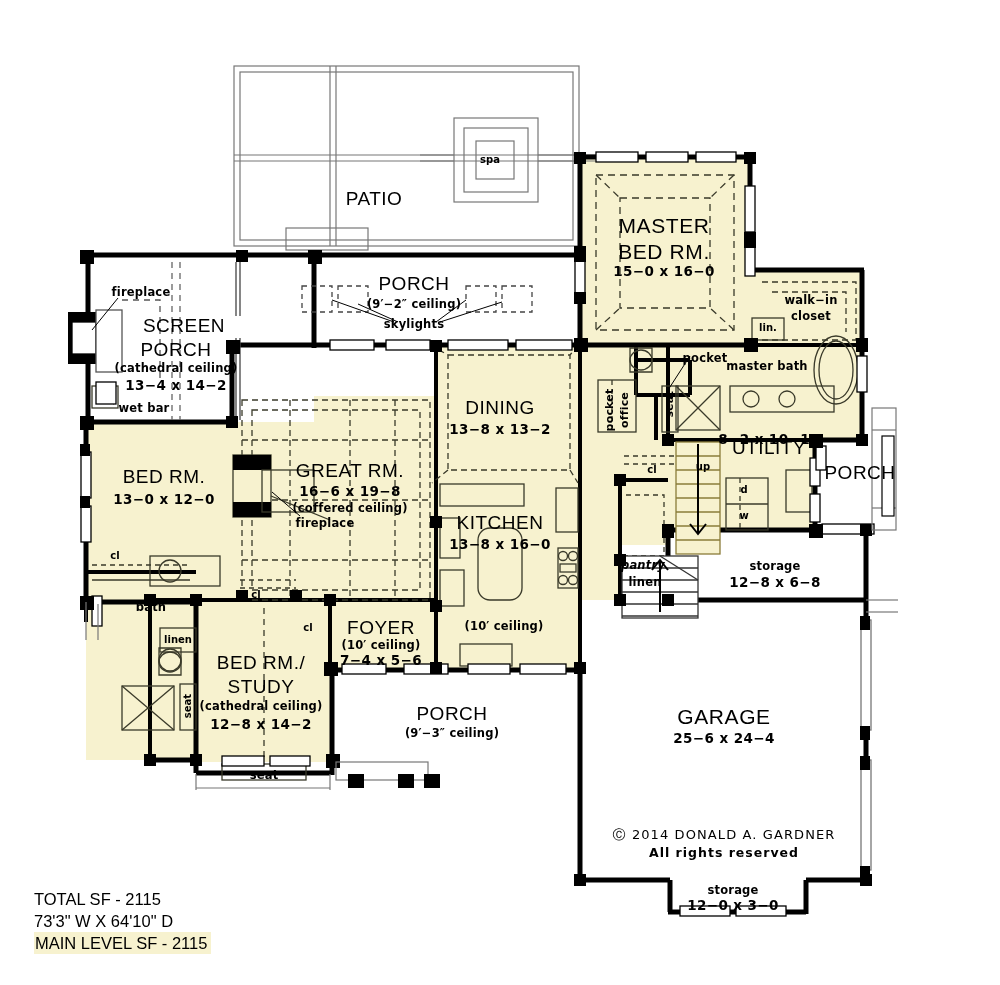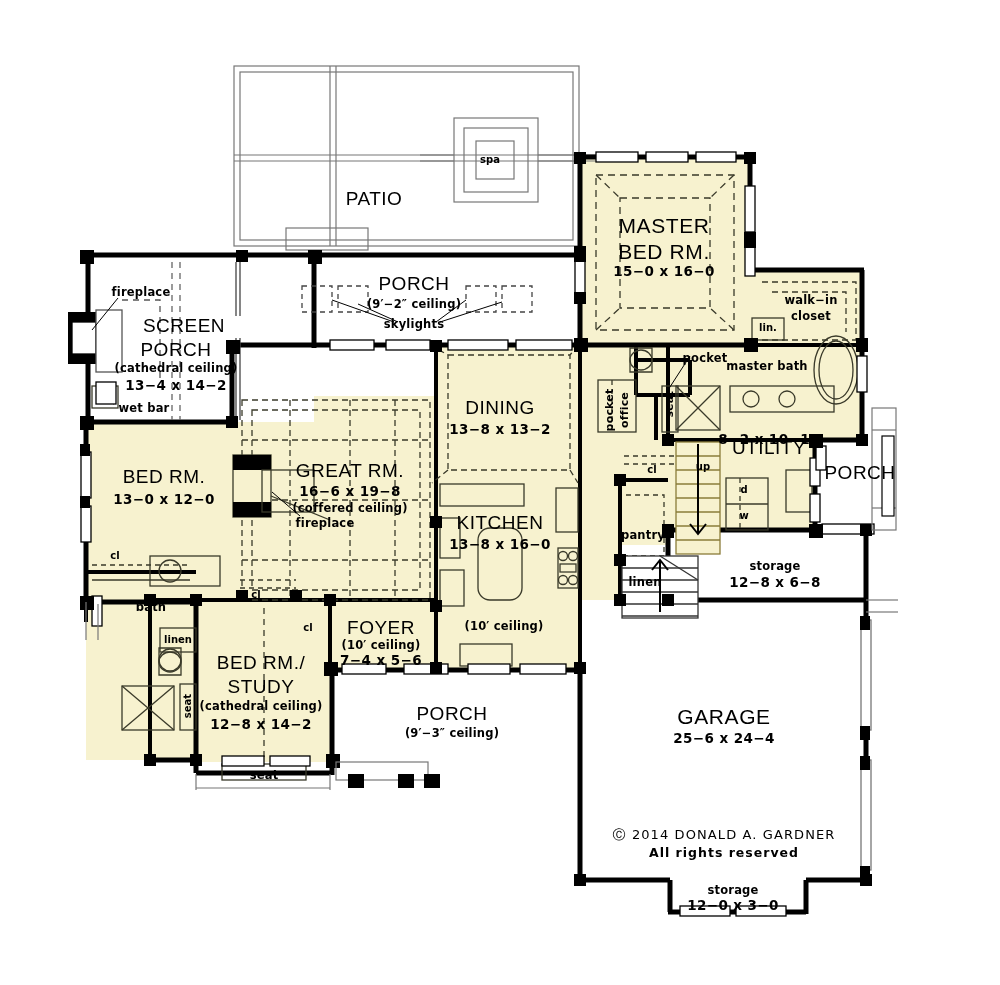--- a/index.html
+++ b/index.html
@@ -645,21 +645,21 @@
   <div class="lbl rm-name" style="left:500px; top:408px;">DINING</div>
   <div class="lbl rm-dim" style="left:500px; top:430px;">13−8  x  13−2</div>
 
   <div class="lbl rm-name" style="left:500px; top:523px;">KITCHEN</div>
   <div class="lbl rm-dim" style="left:500px; top:545px;">13−8  x  16−0</div>
   <div class="lbl rm-ceil" style="left:504px; top:626px;">(10′  ceiling)</div>
 
   <div class="lbl xs-lbl" style="left:652px; top:470px;">cl</div>
   <div class="lbl xs-lbl" style="left:703px; top:467px;">up</div>
   <div class="lbl sm-lbl" style="left:645px; top:582px;">linen</div>
-  <div class="lbl sm-lbl" style="left:643px; top:535px;">pantry</div>
+  <div class="lbl sm-lbl" style="left:643px; top:565px;font-style:italic;">pantry</div>
 
   <div class="lbl xs-lbl" style="left:744px; top:490px;">d</div>
   <div class="lbl xs-lbl" style="left:744px; top:516px;">w</div>
   <div class="lbl rm-name" style="left:769px; top:448px;">UTILITY</div>
   <div class="lbl rm-dim" style="left:769px; top:440px;">8−2  x  10−10</div>
 
   <div class="lbl rm-name" style="left:860px; top:473px;">PORCH</div>
 
   <div class="lbl sm-lbl" style="left:775px; top:566px;">storage</div>
   <div class="lbl rm-dim" style="left:775px; top:583px;">12−8  x  6−8</div>
@@ -680,14 +680,19 @@
 
   <div class="lbl rm-name-lg" style="left:724px; top:717px;">GARAGE</div>
   <div class="lbl rm-dim" style="left:724px; top:739px;">25−6  x  24−4</div>
 
   <div class="lbl sm-lbl" style="left:733px; top:890px;">storage</div>
   <div class="lbl rm-dim" style="left:733px; top:906px;">12−0  x  3−0</div>
 
   <div class="lbl copyright" style="left:724px; top:835px;">Ⓒ 2014  DONALD  A.  GARDNER</div>
   <div class="lbl copyright2" style="left:724px; top:853px;text-align:center;">All  rights  reserved</div>
 
+  <div class="footer-block">
+    <div class="footer-line">TOTAL SF - 2115</div>
+    <div class="footer-line">73'3" W X 64'10" D</div>
+    <div class="footer-line highlight">MAIN LEVEL SF - 2115</div>
+  </div>
 
 </div>
 
 </body></html>

